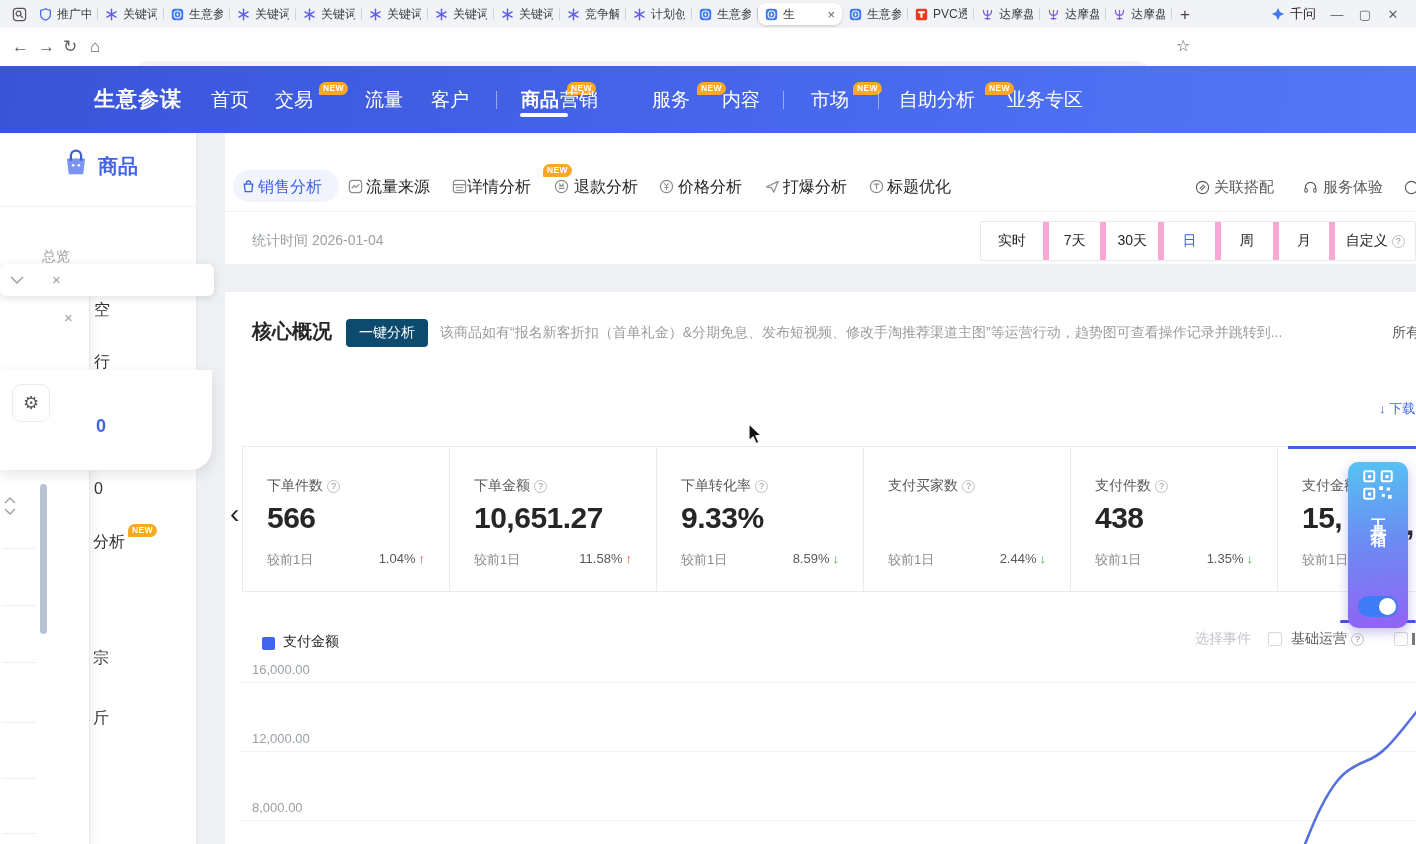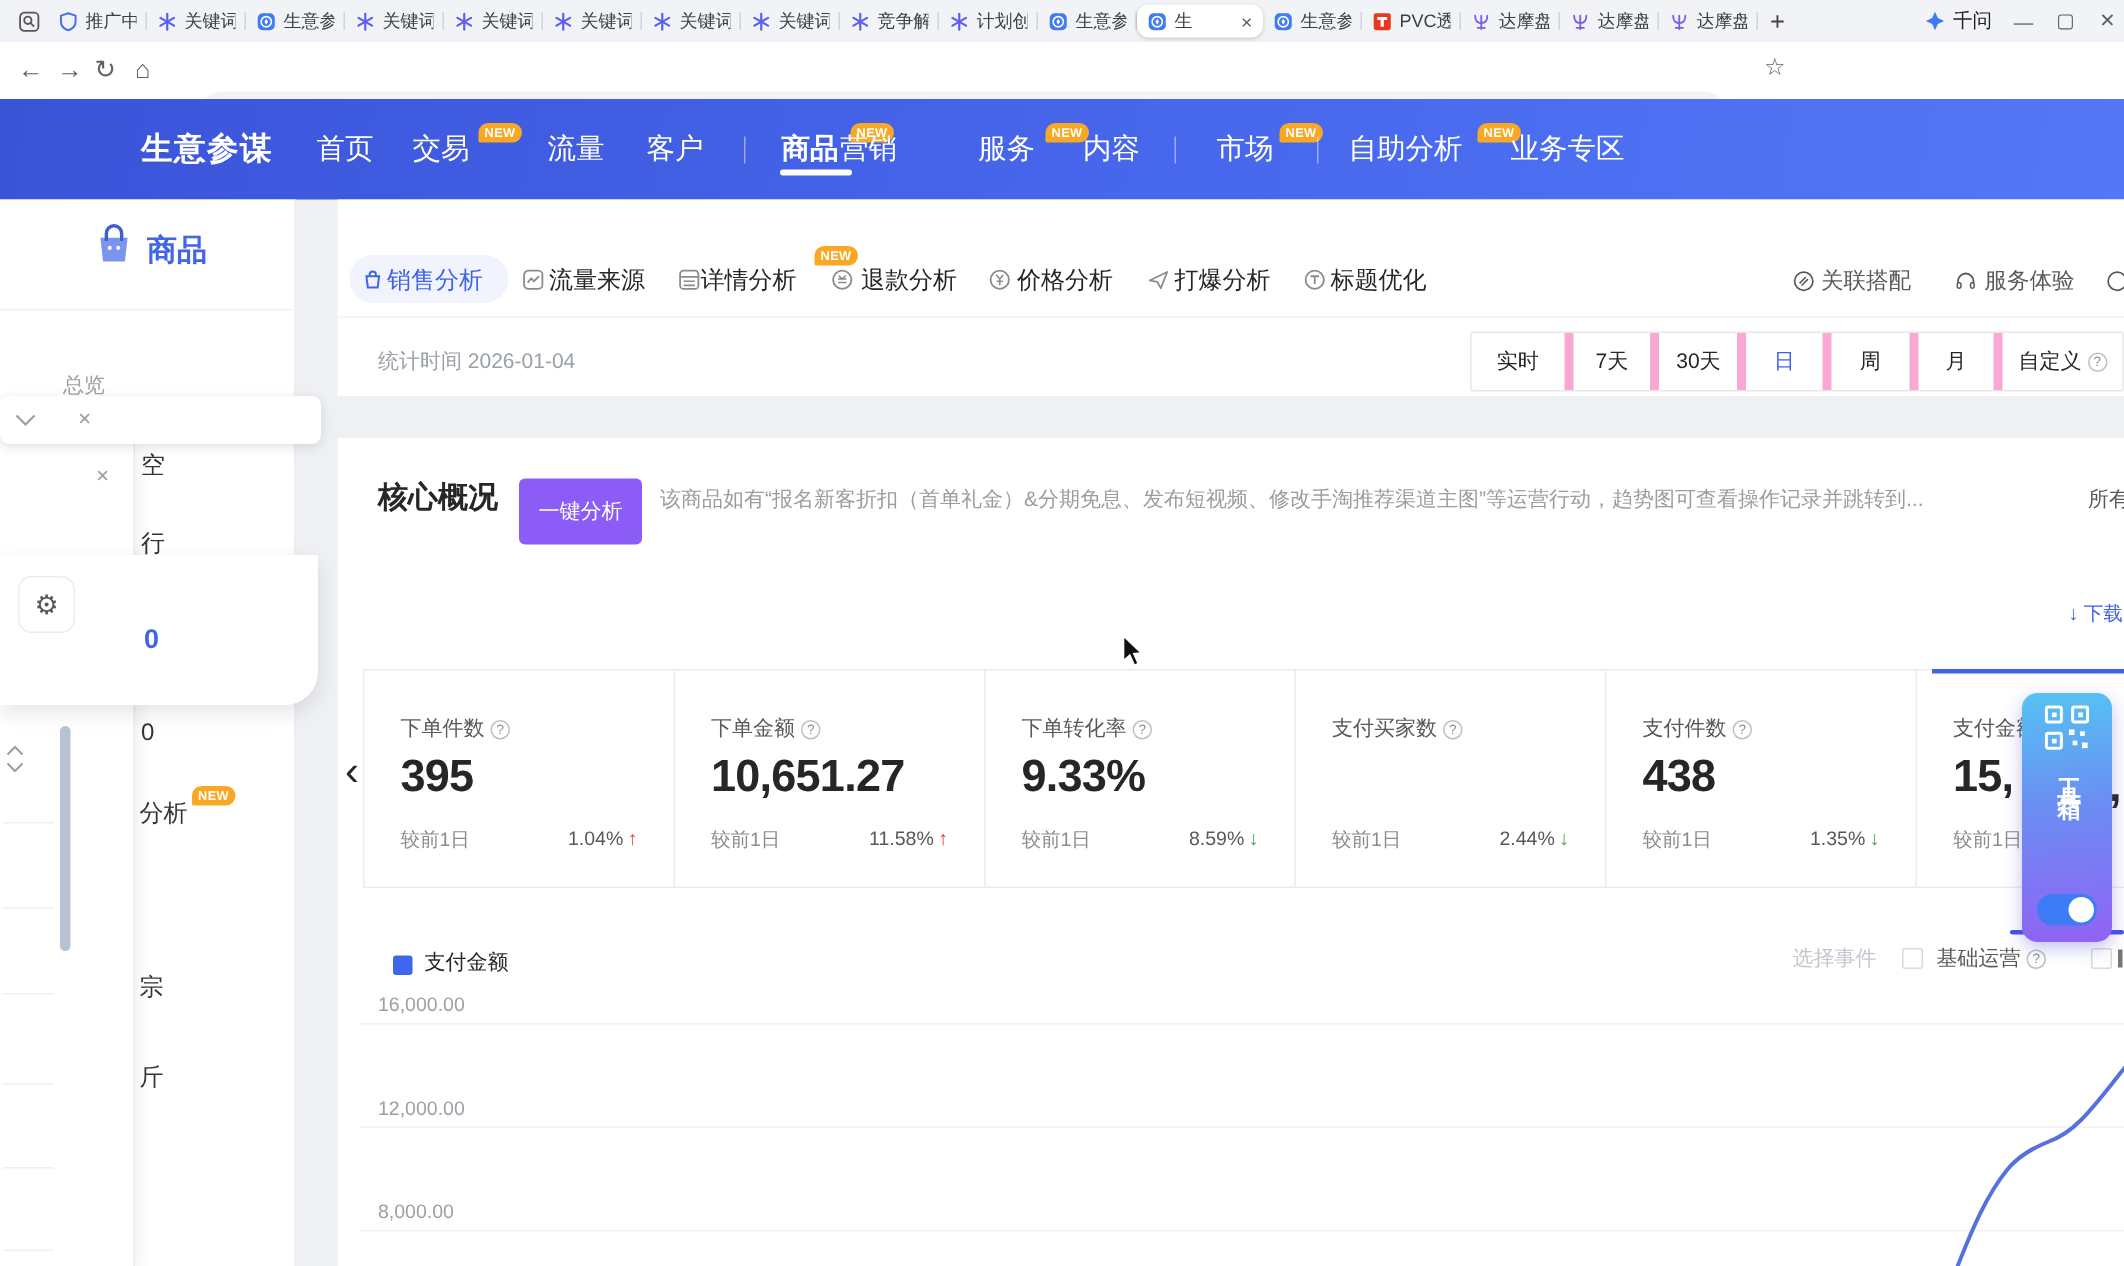--- a/index.html
+++ b/index.html
@@ -11,21 +11,21 @@
 
 
 .tabbar{position:absolute;left:0;top:0;width:1416px;height:28px;background:#f2f3f6;display:flex;align-items:center;padding-left:6px}
 .tsearch{width:26px;height:22px;display:flex;align-items:center;justify-content:center;border-radius:6px}
 .tab{display:flex;align-items:center;gap:5px;width:66px;height:22px;padding:0 7px;position:relative;font-size:12px;color:#3c4043;border-radius:8px}
 .tab:not(.active)::after{content:"";position:absolute;right:0;top:5px;height:12px;width:1px;background:#d2d4d9}
 .tab.active{background:#fff;box-shadow:0 1px 3px rgba(0,0,0,.18);width:84px}
 .tlabel{white-space:nowrap;overflow:hidden;flex:1}
 .tclose{color:#5f6368;font-size:13px;line-height:1}
 .newtab{font-size:17px;color:#444;margin-left:8px;line-height:1}
-.tb-right{margin-left:auto;display:flex;align-items:center;gap:14px;padding-right:4px}
+.tb-right{margin-left:auto;display:flex;align-items:center;gap:14px;padding-right:16px}
 .tb-brand{display:flex;align-items:center;gap:5px;font-size:13px;color:#202124}
 .winctl{font-size:13px;color:#5f6368;width:14px;text-align:center}
 
 
 .urlrow{position:absolute;left:0;top:28px;width:1416px;height:38px;background:#fff}
 .navglyph{position:absolute;top:9px;font-size:17px;color:#5f6368;line-height:20px}
 .urlpill{position:absolute;left:134px;top:33px;width:1016px;height:27px;background:#f1f3f4;border-radius:14px;display:flex;align-items:center;padding:0 12px;gap:9px}
 .urltext{font-size:13px;color:#202124;white-space:nowrap;overflow:hidden}
 .toolslabel{font-size:12.5px;color:#202124}
 
@@ -66,21 +66,21 @@
 
 .statlabel{position:absolute;left:252px;top:232px;font-size:14px;color:#9aa0a6}
 .dgroup{position:absolute;left:980px;top:221px;width:436px;height:40px;display:flex;border:1px solid #e8e8e8;border-radius:2px;background:#fff}
 .dbtn{display:flex;align-items:center;justify-content:center;font-size:14px;color:#262626;border-left:6px solid #f9a8d4}
 .dbtn:first-child{border-left:none}
 .dbtn.active{color:#3f63e8}
 .help{display:inline-flex;align-items:center;justify-content:center;width:13px;height:13px;border:1px solid #bfbfbf;border-radius:50%;font-size:9px;color:#8c8c8c;margin-left:4px;flex:none}
 
 
 .ovtitle{position:absolute;left:252px;top:318px;font-size:20px;font-weight:700;color:#262626}
-.greenbtn{position:absolute;left:346px;top:319px;width:82px;height:44px;background:#8b5cf6;color:#fff;font-size:14px;border:none;border-radius:4px;display:flex;align-items:center;justify-content:center}
+.greenbtn{position:absolute;left:346px;top:319px;width:82px;height:28px;background:#0c4a6e;color:#fff;font-size:14px;border:none;border-radius:4px;display:flex;align-items:center;justify-content:center}
 .ovdesc{position:absolute;left:440px;top:324px;width:942px;font-size:14px;color:#9c9c9c;white-space:nowrap;overflow:hidden}
 .ovright{position:absolute;left:1392px;top:324px;width:24px;font-size:14px;color:#595959;white-space:nowrap;overflow:hidden}
 .dlink{position:absolute;left:1379px;top:400px;width:37px;font-size:13px;color:#3f63e8;white-space:nowrap;overflow:hidden}
 
 
 .cards{position:absolute;left:242px;top:446px;width:1174px;height:146px;display:flex;border:1px solid #ebebeb;border-right:none}
 .mcard{width:207px;flex:none;border-right:1px solid #ebebeb;padding:30px 24px 0;position:relative}
 .mcard:last-child{width:128px;border-right:none;overflow:visible}
 .mlabel{font-size:14px;color:#595959;display:flex;align-items:center;white-space:nowrap}
 .mvalue{font-size:30px;font-weight:700;color:#262626;margin-top:6px;letter-spacing:-.5px;white-space:nowrap}
@@ -589,21 +589,21 @@
 
   <span class="carousel-left">‹</span>
   <div class="card6top"></div>
 
   <div class="cards">
     <div class="mcard">
       <div class="mlabel">
           <span>下单件数</span>
           <span class="help">?</span>
         </div>
-      <div class="mvalue">395</div>
+      <div class="mvalue">566</div>
       <div class="mcompare">
           <span>较前1日</span>
           <span><span class="mchange">1.04%</span><span class="arrow-up">↑</span></span>
         </div>
     </div>
     <div class="mcard">
       <div class="mlabel">
           <span>下单金额</span>
           <span class="help">?</span>
         </div>

